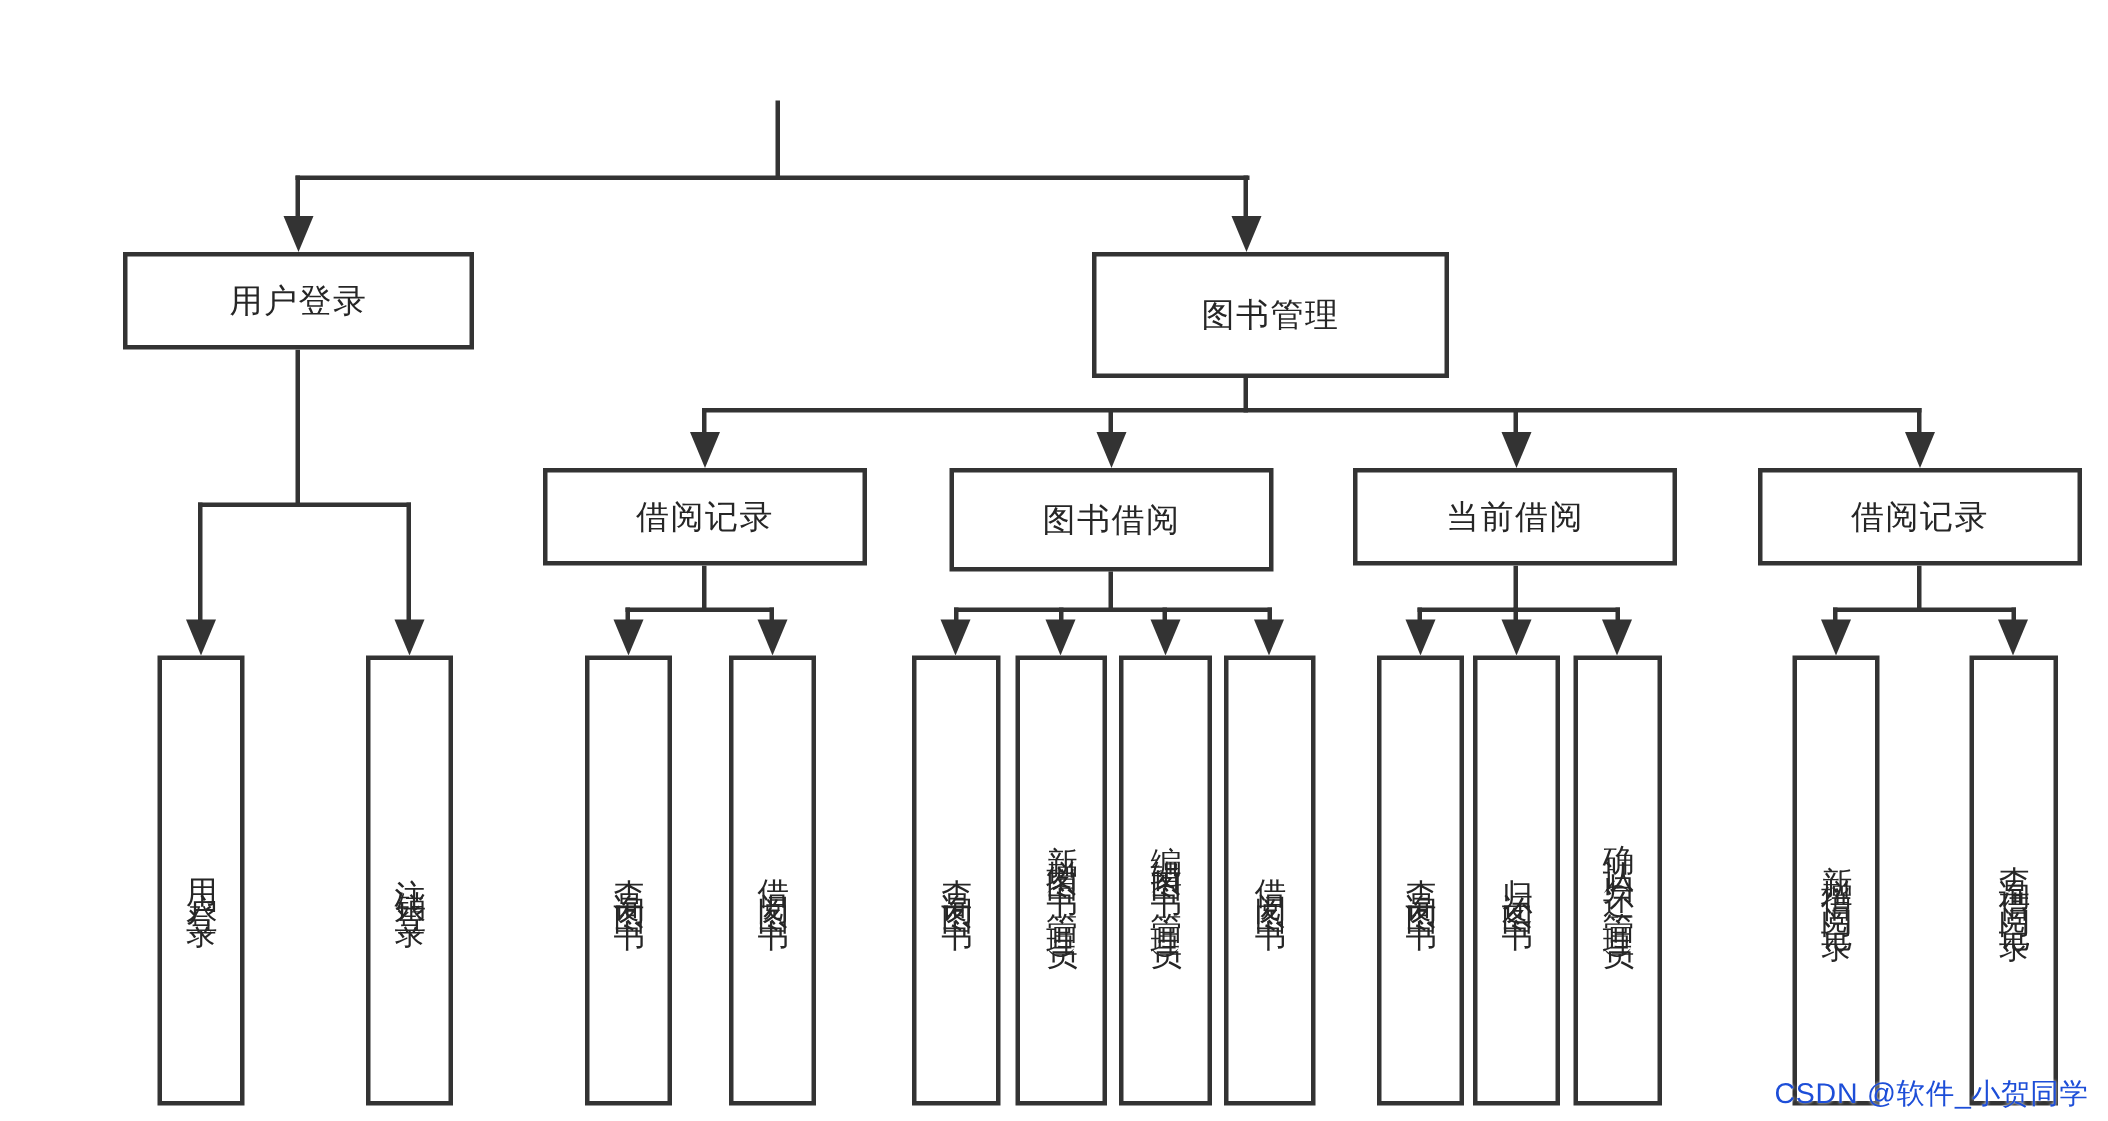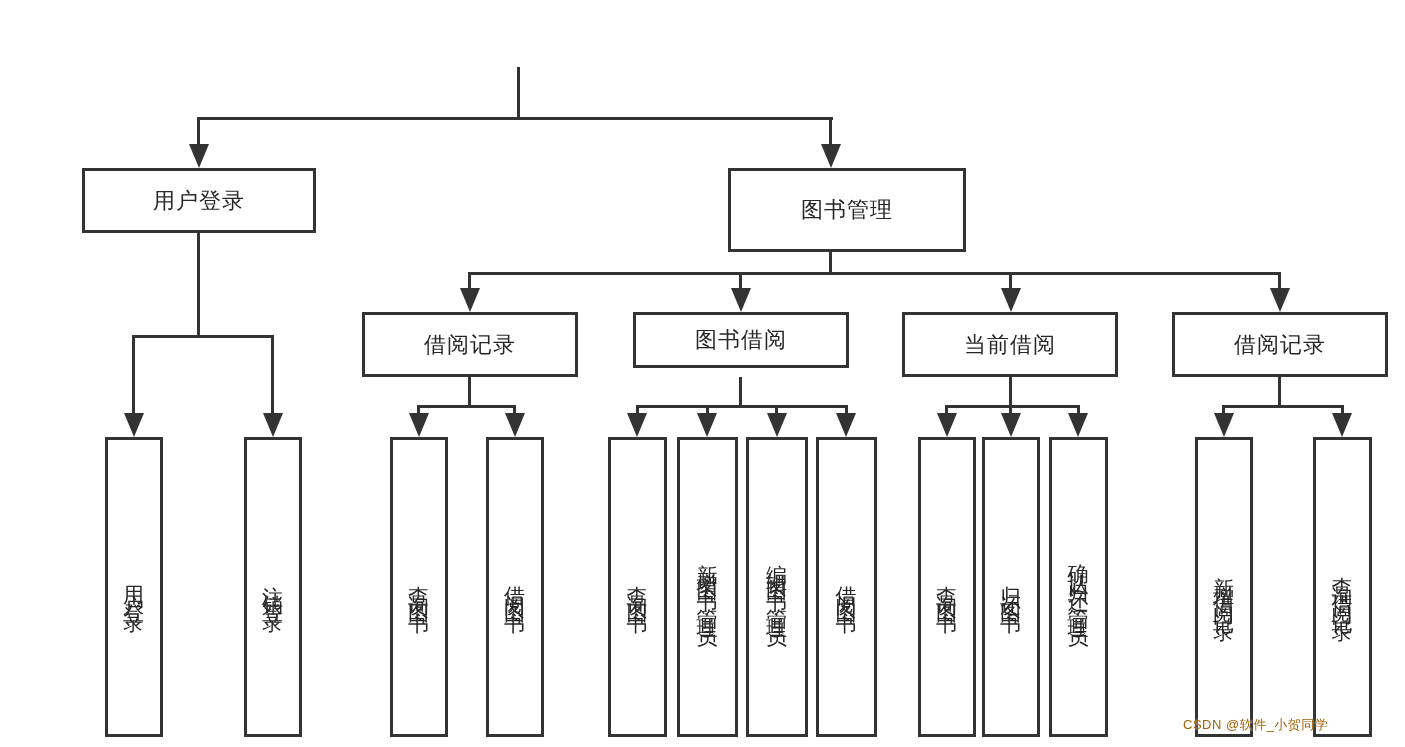--- a/index.html
+++ b/index.html
@@ -42,23 +42,23 @@
     width: 0;
     height: 0;
     border-left: 10px solid transparent;
     border-right: 10px solid transparent;
     border-top: 24px solid #333333;
   }
   .watermark {
     position: absolute;
     left: 1183px;
     top: 716px;
-    font-size: 13px;
+    font-size: 19px;
     letter-spacing: 0.5px;
-    color: #a16207;
+    color: #1d4ed8;
     text-shadow: 0 0 2px #ffffff;
     z-index: 5;
     white-space: nowrap;
   }
 </style>
 </head>
 <body>
 
 <div id="canvas">
 
@@ -122,21 +122,21 @@
   <div class="arrow" style="left:1214px; top:413px;"></div>
   <div class="arrow" style="left:1332px; top:413px;"></div>
 
 
   <div class="box" style="left:82px; top:168px; width:234px; height:65px;">用户登录</div>
 
   <div class="box" style="left:712px; top:168px; width:238px; height:84px;margin-left:16px;">图书管理</div>
 
   <div class="box" style="left:362px; top:312px; width:216px; height:65px;">借阅记录</div>
 
-  <div class="box" style="left:633px; top:312px; width:216px; height:56px;">图书借阅</div>
+  <div class="box" style="left:633px; top:312px; width:216px; height:69px;">图书借阅</div>
 
   <div class="box" style="left:1172px; top:312px; width:216px; height:65px;">借阅记录</div>
 
   <div class="box" style="left:902px; top:312px; width:216px; height:65px;">当前借阅</div>
 
   <div class="box leaf" style="left:105px; top:437px; width:58px; height:300px;">用户登录</div>
 
   <div class="box leaf" style="left:244px; top:437px; width:58px; height:300px;">注销登录</div>
 
   <div class="box leaf" style="left:390px; top:437px; width:58px; height:300px;">查询图书</div>

